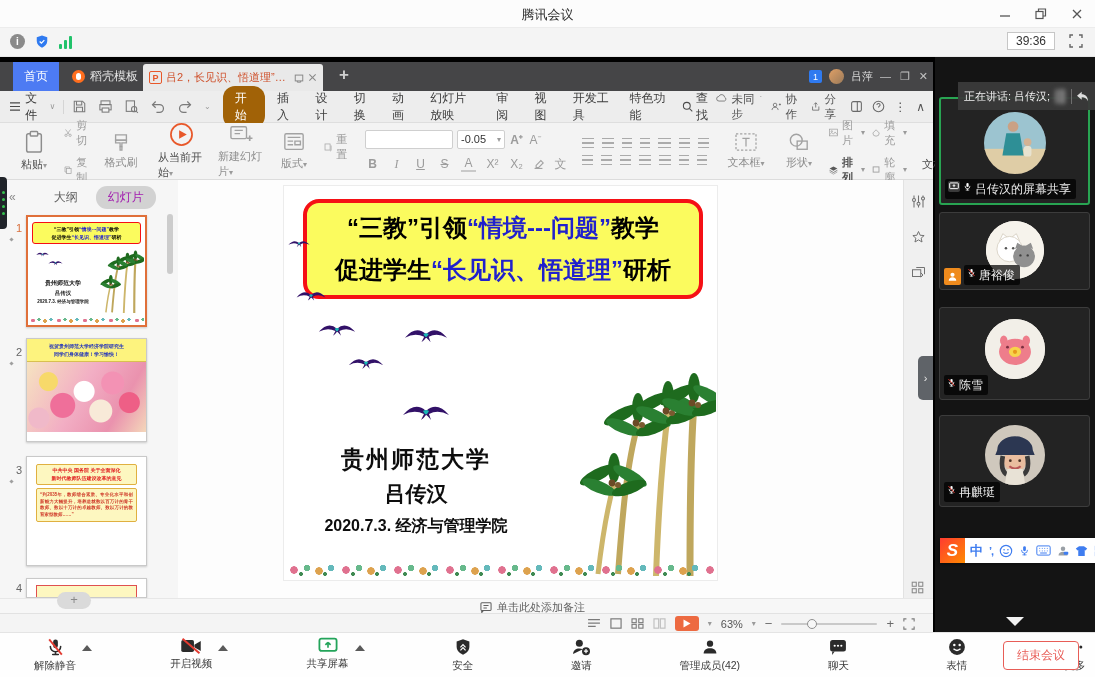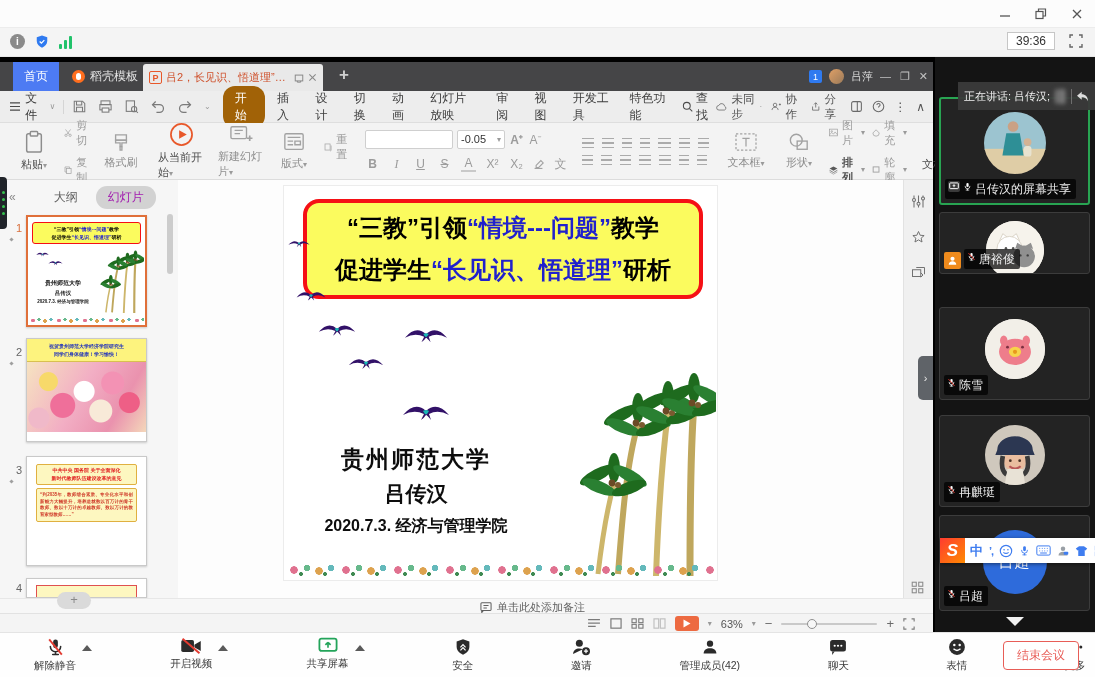--- a/index.html
+++ b/index.html
@@ -191,20 +191,21 @@
 <g id="micg" fill="none" stroke="currentColor" stroke-width="2" stroke-linecap="round">
  <rect x="9" y="2.5" width="6" height="11" rx="3" fill="currentColor" stroke="none"></rect>
  <path d="M5.5 11.5a6.5 6.5 0 0 0 13 0M12 18.5v3M8.5 21.5h7"></path>
 </g>
 </defs>
 </svg>
 
 <div id="app">
 
   <div class="titlebar">
+    <div class="tm-title">腾讯会议</div>
     <div class="win-ctrls">
       <span>
           <svg width="12" height="12" viewBox="0 0 12 12">
             <path d="M1 8h10" stroke="#555" stroke-width="1.3"></path>
           </svg>
         </span>
       <span>
           <svg width="12" height="12" viewBox="0 0 12 12" fill="none" stroke="#555" stroke-width="1.2">
             <rect x="1" y="3.5" width="7" height="7"></rect>
             <path d="M3.5 3.5V1h7v7H8"></path>
@@ -341,21 +342,21 @@
           <span class="mi">特色功能</span>
         </div>
         <div class="m-find">
           <svg width="13" height="13" viewBox="0 0 16 16" fill="none" stroke="#4a4a4a" stroke-width="1.5">
               <circle cx="7" cy="7" r="5"></circle>
               <path d="M11 11l4 4"></path>
             </svg>
           <span>查找</span>
         </div>
         <div class="m-right">
-          <span style="display:flex;align-items:center;gap:4px;">
+          <span style="display:flex;gap:4px;">
             <svg width="16" height="12" viewBox="0 0 22 16" fill="none" stroke="#5a5a5a" stroke-width="1.4">
                 <path d="M6 14a4.5 4.5 0 0 1-.5-9A6 6 0 0 1 17 6.5 4 4 0 0 1 16.5 14z"></path>
               </svg>
             <span class="txt">未同步</span>
               <span class="caret">·</span>
           </span>
           <span style="display:flex;align-items:center;gap:4px;">
             <svg width="14" height="13" viewBox="0 0 20 18" fill="none" stroke="#5a5a5a" stroke-width="1.4">
                 <circle cx="8" cy="6" r="3.5"></circle>
                 <path d="M2 16c0-3.5 2.6-5.5 6-5.5s6 2 6 5.5"></path>
@@ -811,21 +812,21 @@
           </span>
         <span style="color:#fff;">
             <svg width="9" height="11" viewBox="0 0 24 24" style="color:#fff;">
               <use href="#micg"></use>
             </svg>
           </span>
         <span>吕传汉的屏幕共享</span>
       </div>
     </div>
 
-    <div class="tile" style="top:155px;height:62px;">
+    <div class="tile" style="top:155px;height:78px;">
       <div class="av" style="top:8px;width:58px;height:58px;background:#f6f3ec;">
         <svg viewBox="0 0 64 64" width="58" height="58">
             <rect width="64" height="64" fill="#f6f3ec"></rect>
             <path d="M15 22l3.5-8 6 4.5zM37 22l-3.5-8-6 4.5z" fill="#fff" stroke="#d8d2c4"></path>
             <circle cx="26" cy="31" r="14" fill="#fff" stroke="#d8d2c4"></circle>
             <path d="M32 31l2.5-7 6 3.5zM52 31l-2.5-7-6 3.5z" fill="#909090"></path>
             <circle cx="42" cy="39" r="12" fill="#909090"></circle>
             <circle cx="22" cy="30" r="1.4" fill="#555"></circle>
             <circle cx="30" cy="30" r="1.4" fill="#555"></circle>
             <circle cx="38" cy="38" r="1.3" fill="#404040"></circle>
@@ -890,34 +891,20 @@
         <span style="color:#fff;">
             <svg width="9" height="11" viewBox="0 0 24 24" style="color:#fff;">
               <use href="#micg"></use>
               <line x1="4" y1="3" x2="20" y2="21" stroke="#e23b31" stroke-width="2.6"></line>
             </svg>
           </span>
         <span>冉麒珽</span>
       </div>
     </div>
 
-    <div class="tile" style="top:458px;height:96px;">
-      <div class="av" style="top:14px;width:64px;height:64px;background:#2e6bdb;display:flex;align-items:center;justify-content:center;">
-        <span style="color:#fff;font-size:15px;letter-spacing:1px;">吕超</span>
-      </div>
-      <div class="tlabel">
-        <span style="color:#fff;">
-            <svg width="9" height="11" viewBox="0 0 24 24" style="color:#fff;">
-              <use href="#micg"></use>
-              <line x1="4" y1="3" x2="20" y2="21" stroke="#e23b31" stroke-width="2.6"></line>
-            </svg>
-          </span>
-        <span>吕超</span>
-      </div>
-    </div>
 
     <div class="ime">
       <span class="slogo">S</span>
       <span class="ime-items">
         <span class="ime-zh">中</span>
         <span class="ime-punc">’,</span>
         <span>
             <svg width="14" height="14" viewBox="0 0 16 16" fill="none" stroke="#3f7df0" stroke-width="1.3">
               <circle cx="8" cy="8" r="6.5"></circle>
               <circle cx="5.8" cy="6.5" r=".9" fill="#3f7df0" stroke="none"></circle>

